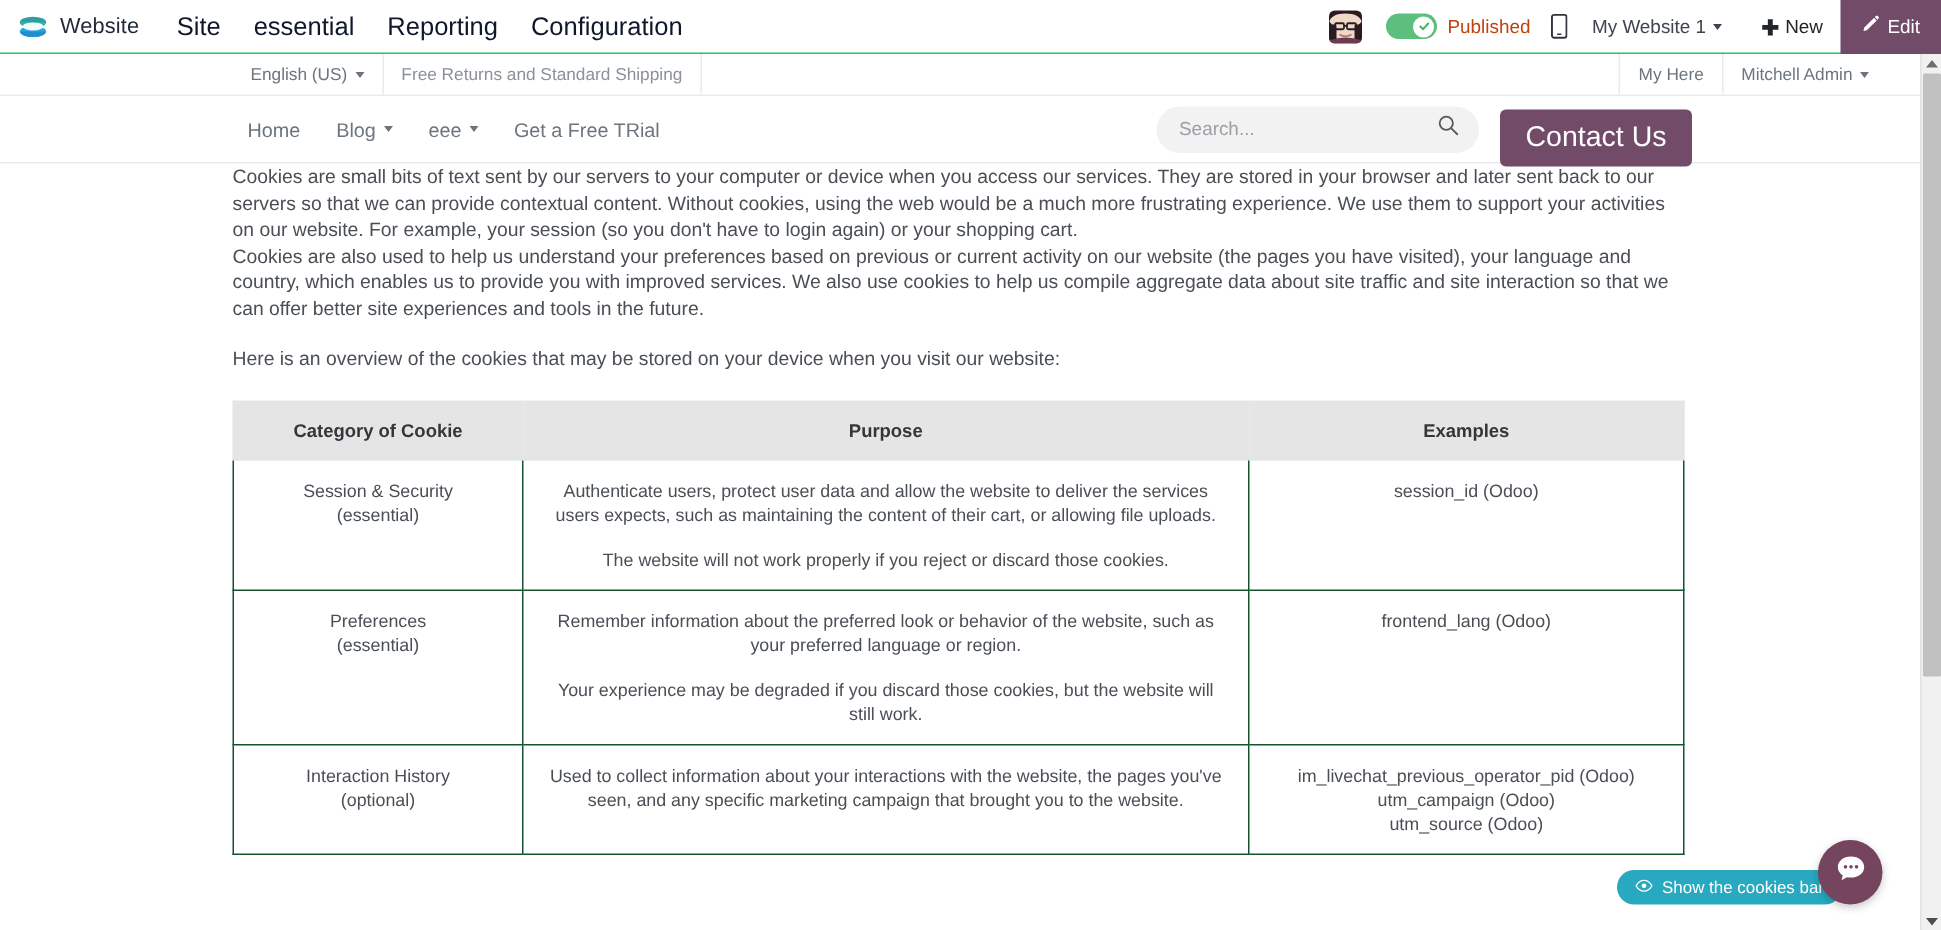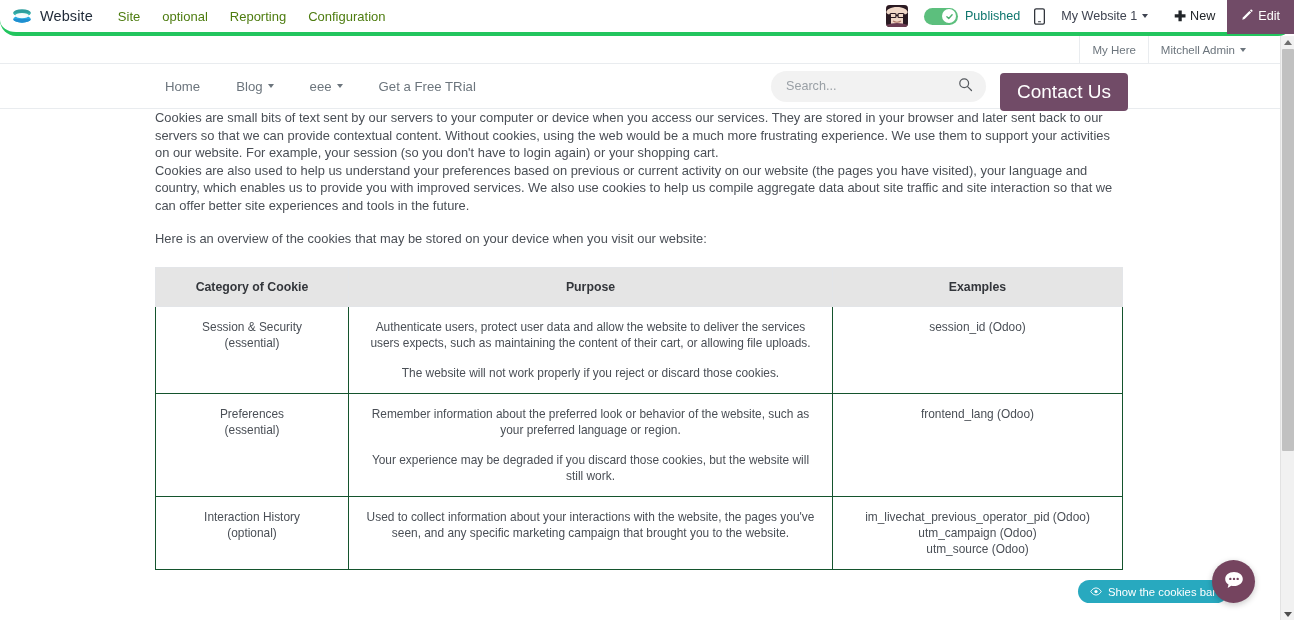--- a/index.html
+++ b/index.html
@@ -9,37 +9,36 @@
     overflow: hidden;
     font-family: "Liberation Sans", sans-serif;
     background: #ffffff;
   }
 
   
   .odoo-navbar {
     position: absolute; top: 0; left: 0;
     width: 1294px; height: 36px;
     background: #ffffff;
-    border-bottom: 4px solid #22c55e;
+    border-bottom: 1px solid #22c55e;
     display: flex; align-items: center;
     z-index: 40;
-    border-radius: 16px;
   }
   .brand-block {
     display: flex; align-items: center;
     padding-left: 12px; gap: 8px;
   }
   .brand-logo { width: 20px; height: 20px; display: block; }
   .brand-name {
     font-size: 14.5px; color: #1f2937; font-weight: 400;
     letter-spacing: 0.1px;
   }
   .odoo-menu { display: flex; align-items: center; gap: 0px; margin-left: 14px; }
   .odoo-menu-item {
-    font-size: 13px; color: #4d7c0f;
+    font-size: 17px; color: #0f172a;
     padding: 5px 11px; border-radius: 3px; cursor: pointer;
     white-space: nowrap;
   }
 
   .navbar-right { margin-left: auto; display: flex; align-items: center; height: 36px; }
   .avatar {
     width: 22px; height: 22px; border-radius: 4px;
     overflow: hidden; margin-right: 16px; flex: 0 0 auto;
     background: #5c3a4f;
   }
@@ -48,21 +47,21 @@
     width: 34px; height: 17px; border-radius: 9px;
     background: #5cbf7d; position: relative;
   }
   .pub-knob {
     position: absolute; right: 1.5px; top: 1.5px;
     width: 14px; height: 14px; border-radius: 50%;
     background: #fff;
     display: flex; align-items: center; justify-content: center;
   }
   .pub-knob svg { display: block; }
-  .pub-label { font-size: 12.6px; color: #0f766e; }
+  .pub-label { font-size: 12.6px; color: #c2410c; }
   .mobile-icon { margin-right: 16px; cursor: pointer; display: flex; align-items: center; }
   .site-select {
     font-size: 12.6px; color: #3f4451; cursor: pointer;
     display: flex; align-items: center; gap: 5px; margin-right: 14px;
   }
   .caret { width: 0; height: 0; border-left: 3.5px solid transparent;
            border-right: 3.5px solid transparent; border-top: 4px solid currentColor;
            display: inline-block; }
   .new-btn {
     font-size: 12.6px; color: #212529; cursor: pointer;
@@ -99,21 +98,21 @@
 
   
   .site-header {
     position: absolute; top: 64px; left: 0;
     width: 1280px; height: 45px;
     background: #ffffff;
     border-bottom: 1px solid #e9ecef;
     display: flex; align-items: center;
     z-index: 15;
   }
-  .site-nav { display: flex; align-items: center; gap: 16px; margin-left: 155px; }
+  .site-nav { display: flex; align-items: center; gap: 4px; margin-left: 155px; }
   .site-nav-item {
     font-size: 13.2px; color: #6c757d; cursor: pointer;
     padding: 0 10px; display: flex; align-items: center; gap: 5px;
     white-space: nowrap;
   }
   .logo-wrap {
     position: absolute; left: 602px; top: 73px;
     width: 76px; height: 26px;
   }
   .header-right {
@@ -239,21 +238,21 @@
         <ellipse cx="12" cy="15.6" rx="10.5" ry="4.4" fill="#29a8e0"></ellipse>
         <path d="M1.5 15.6 A10.5 4.4 0 0 0 22.5 15.6 Z" fill="#1f8fd0"></path>
         <ellipse cx="12" cy="11.5" rx="8.2" ry="3.2" fill="#ffffff" opacity="0.95"></ellipse>
       </svg>
     </span>
     <span class="brand-name">Website</span>
   </div>
 
   <div class="odoo-menu">
     <div class="odoo-menu-item">Site</div>
-    <div class="odoo-menu-item">optional</div>
+    <div class="odoo-menu-item">essential</div>
     <div class="odoo-menu-item">Reporting</div>
     <div class="odoo-menu-item">Configuration</div>
   </div>
 
   <div class="navbar-right">
     <div class="avatar">
       <svg viewBox="0 0 22 22" width="22" height="22">
         <rect width="22" height="22" fill="#f0d8c8"></rect>
         <path d="M0 0 H22 V9 C22 4 17 2 11 2 C5 2 0 4 0 9 Z" fill="#2a1a22"></path>
         <path d="M0 7 C3 12 5 7 5 11 L5 22 L0 22 Z" fill="#2a1a22"></path>
@@ -300,20 +299,27 @@
           <path d="M1.5 12.5 L2.2 9.8 L9.8 2.2 L11.8 4.2 L4.2 11.8 Z" fill="#ffffff"></path>
           <path d="M10.4 1.6 L12.4 3.6 L13.2 2.8 A1 1 0 0 0 13.2 1.4 L12.6 0.8 A1 1 0 0 0 11.2 0.8 Z" fill="#ffffff"></path>
         </svg>
       </span>
       <span>Edit</span>
     </div>
   </div>
 </div>
 
 <div class="site-topbar">
+  <div class="topbar-left">
+    <div class="topbar-cell sep-r">
+      <span>English (US)</span>
+      <span class="caret" style="margin-left:5px"></span>
+    </div>
+    <div class="topbar-cell plain sep-r">Free Returns and Standard Shipping</div>
+  </div>
   <div class="topbar-right">
     <div class="topbar-cell sep-l sep-r">My Here</div>
     <div class="topbar-cell">
       <span>Mitchell Admin</span>
       <span class="caret" style="margin-left:5px"></span>
     </div>
   </div>
 </div>
 
 <div class="site-header">

